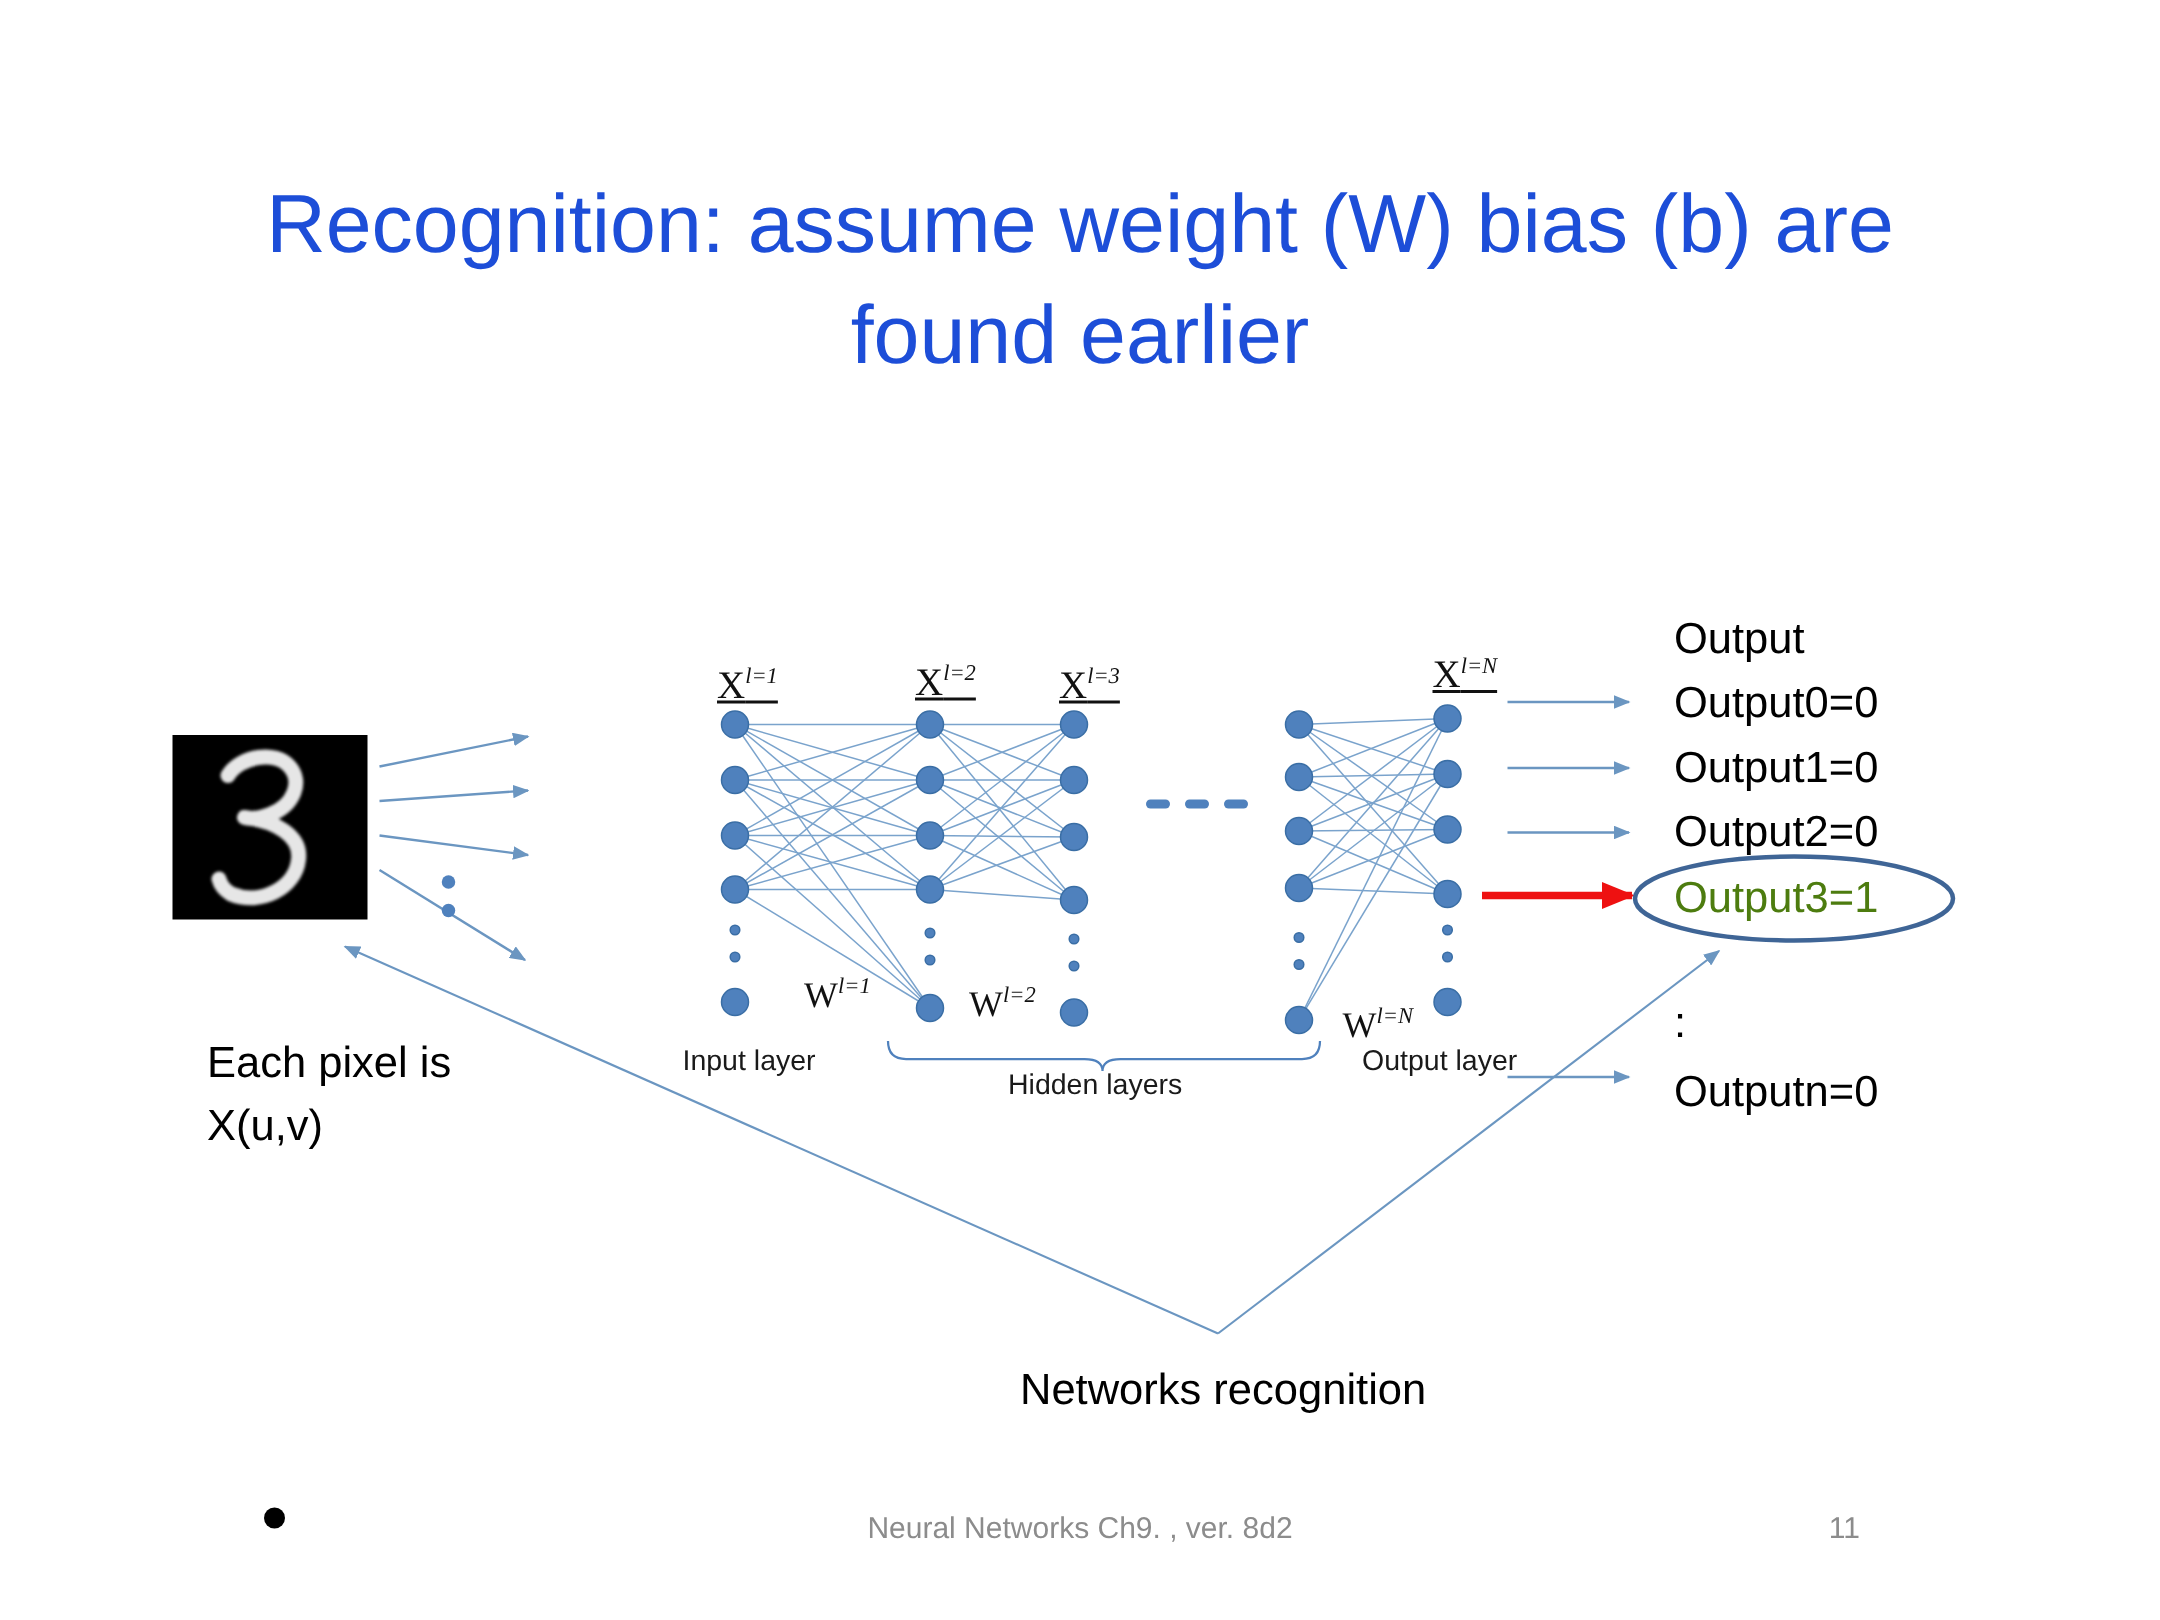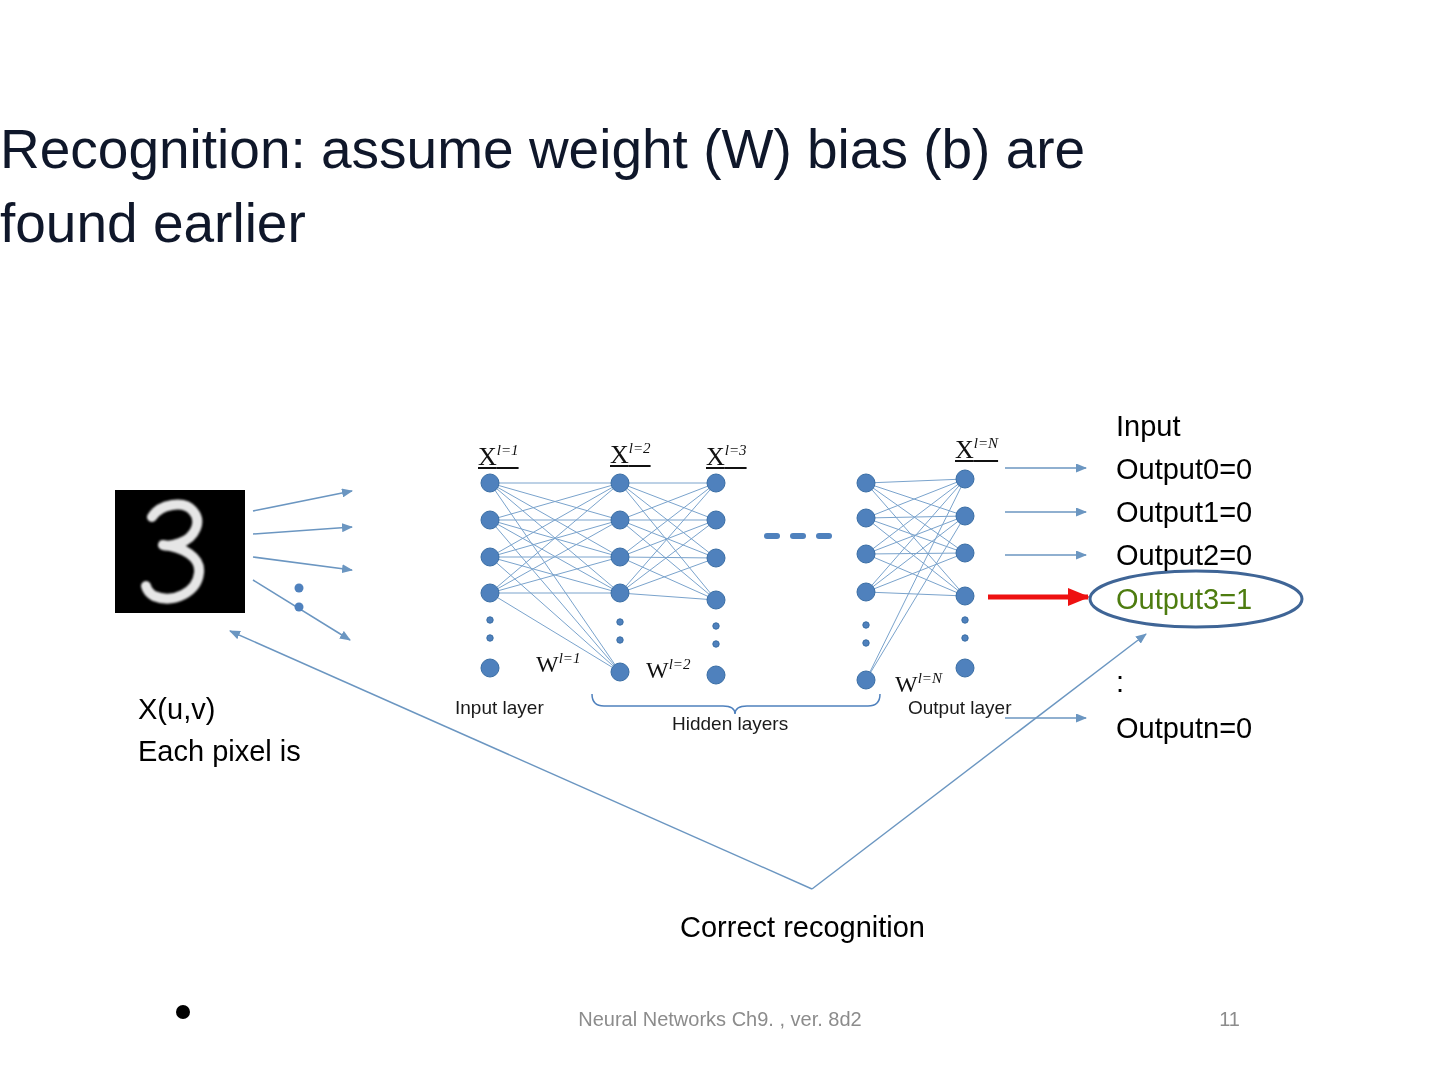--- a/index.html
+++ b/index.html
@@ -1,20 +1,20 @@
 <!DOCTYPE html>
 <html><head>
 <meta charset="utf-8">
 <style>
   html,body{margin:0;padding:0;background:#fff;}
   #stage{position:relative;width:1440px;height:1080px;background:#ffffff;overflow:hidden;
          font-family:"Liberation Sans",sans-serif;}
   .abs{position:absolute;}
-  .title{position:absolute;top:112px;left:0;width:100%;
-         font-size:55px;line-height:74px;color:#0f172a;}
+  .title{position:absolute;top:112px;left:0;width:100%;text-align:center;
+         font-size:55px;line-height:74px;color:#1d4ed8;}
   .xlabel{font-family:"Liberation Serif",serif;font-size:26px;color:#111;text-decoration:underline;}
   .wlabel{font-family:"Liberation Serif",serif;font-size:24px;color:#111;}
   .xlabel sup,.wlabel sup{font-size:15px;font-style:italic;}
   .small-label{font-size:19px;color:#1a1a1a;}
   .out{font-size:29px;color:#000;white-space:nowrap;}
   .out.red{color:#4d7c0f;}
   .big-text{font-size:29px;color:#000;line-height:42px;}
   .footer{position:absolute;top:1008px;left:0;width:100%;text-align:center;
           font-size:20px;color:#8c8c8c;}
   .pagenum{position:absolute;top:1008px;right:200px;font-size:20px;color:#8c8c8c;margin-left:12px;}
@@ -185,32 +185,32 @@
   <div class="abs xlabel" style="left:955px;top:435px"><span>X</span><sup>l=N</sup></div>
 
   <div class="abs wlabel" style="left:536px;top:650px"><span>W</span><sup>l=1</sup></div>
   <div class="abs wlabel" style="left:646px;top:656px"><span>W</span><sup>l=2</sup></div>
   <div class="abs wlabel" style="left:895px;top:670px"><span>W</span><sup>l=N</sup></div>
 
   <div class="abs small-label" style="left:455px;top:697px">Input layer</div>
   <div class="abs small-label" style="left:672px;top:713px">Hidden layers</div>
   <div class="abs small-label" style="left:908px;top:697px">Output layer</div>
 
-  <div class="abs out" style="left:1116px;top:410px">Input</div>
+  <div class="abs out" style="left:1116px;top:410px">Output</div>
   <div class="abs out" style="left:1116px;top:453px">Output0=0</div>
   <div class="abs out" style="left:1116px;top:496px">Output1=0</div>
   <div class="abs out" style="left:1116px;top:539px">Output2=0</div>
   <div class="abs out red" style="left:1116px;top:583px">Output3=1</div>
   <div class="abs out" style="left:1116px;top:666px">:</div>
   <div class="abs out" style="left:1116px;top:712px">Outputn=0</div>
 
   <div class="abs big-text" style="left:138px;top:688px">
+    <span style="display:block">Each pixel is</span>
     <span style="display:block">X(u,v)</span>
-    <span style="display:block">Each pixel is</span>
   </div>
 
-  <div class="abs big-text" style="left:680px;top:906px">Correct recognition</div>
+  <div class="abs big-text" style="left:680px;top:906px">Networks recognition</div>
 
   <div class="footer">Neural Networks Ch9. , ver. 8d2</div>
   <div class="pagenum">11</div>
   <div class="bullet"></div>
 
 </div>
 
 </body></html>

